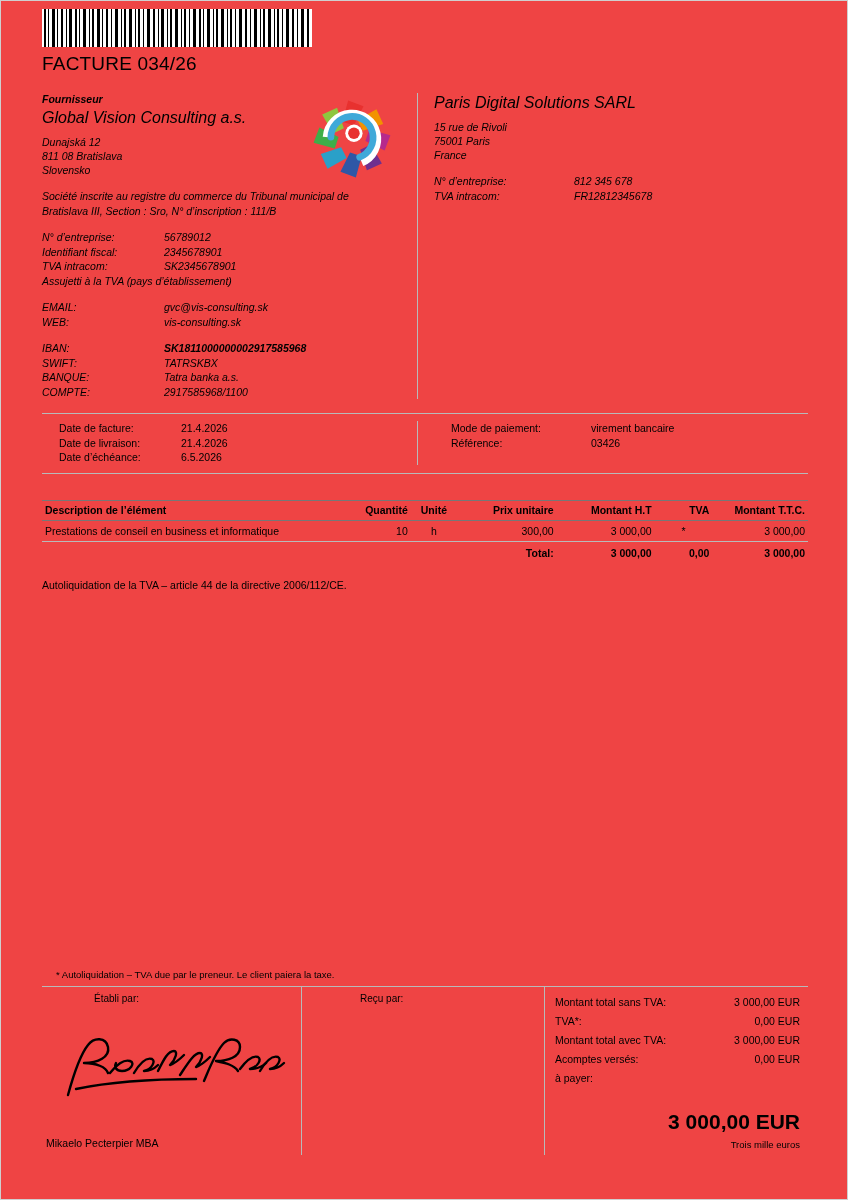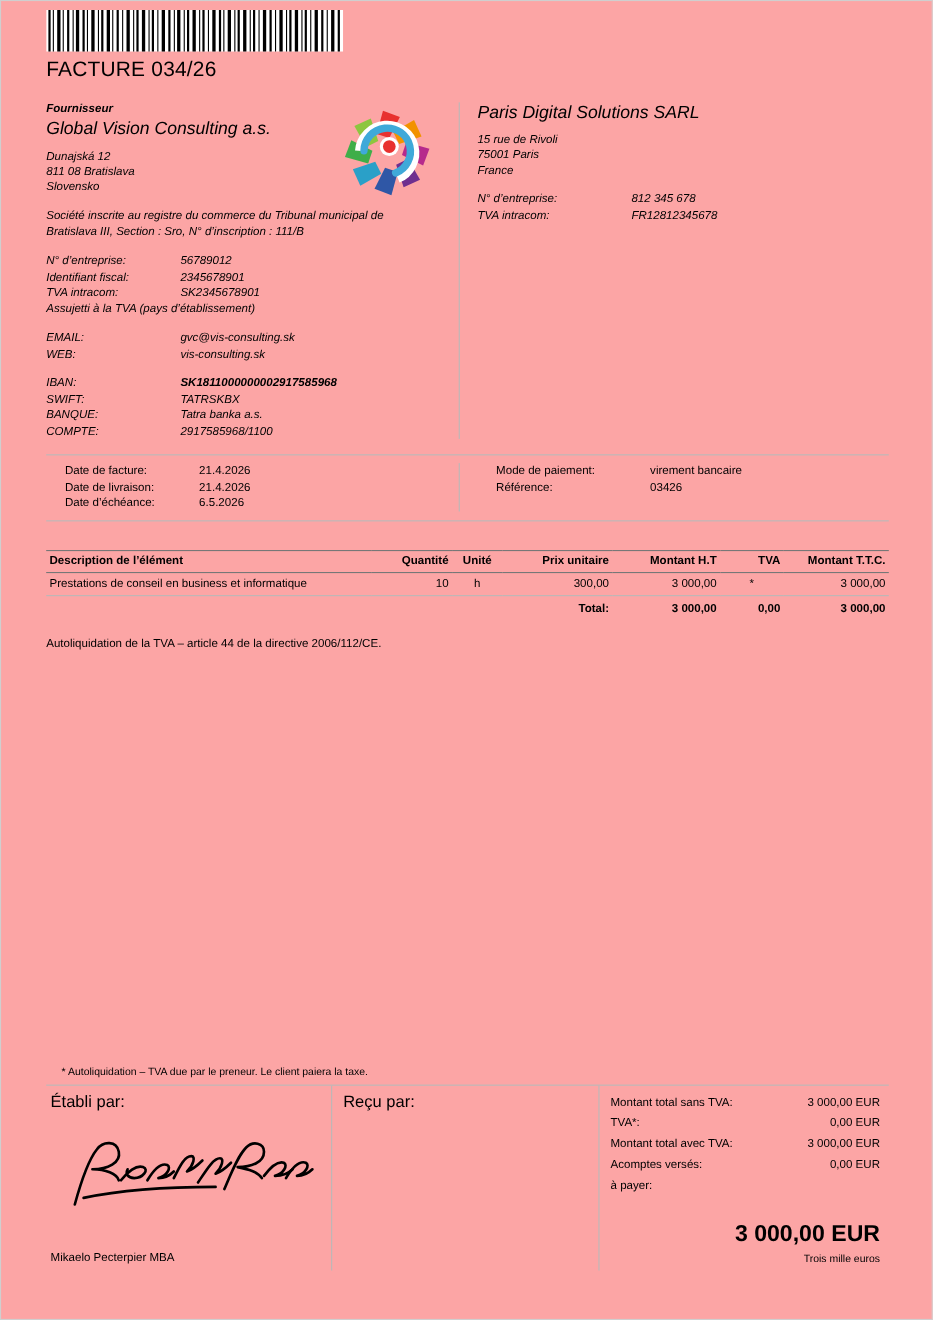--- a/index.html
+++ b/index.html
@@ -10,21 +10,21 @@
   body {
     font-family: "Liberation Sans", sans-serif;
     color: #000;
     -webkit-font-smoothing: antialiased;
   }
   .page {
     position: relative;
     width: 848px;
     height: 1200px;
     margin: 0 auto;
-    background: #fca5a5;
+    background: #ef4444;
     box-sizing: border-box;
     border: 1px solid #cfcfcf;
     overflow: hidden;
   }
   .inner {
     position: absolute;
     left: 41px;
     top: 8px;
     width: 766px;
   }
@@ -185,21 +185,21 @@
     height: 168px;
   }
   .bcell {
     box-sizing: border-box;
     padding: 6px 8px 0 4px;
     position: relative;
   }
   .b1 { width: 259px; }
   .b2 { width: 243px; border-left: 1px solid #b9b9b9; padding-left: 10px; }
   .b3 { width: 264px; border-left: 1px solid #b9b9b9; padding-left: 10px; }
-  .bcell .cap { font-size: 15px; }
+  .bcell .cap { font-size: 10px; margin-left: 48px; }
 
   .sig {
     position: absolute;
     left: 12px;
     top: 42px;
     width: 232px;
     height: 72px;
   }
   .signer {
     position: absolute;

